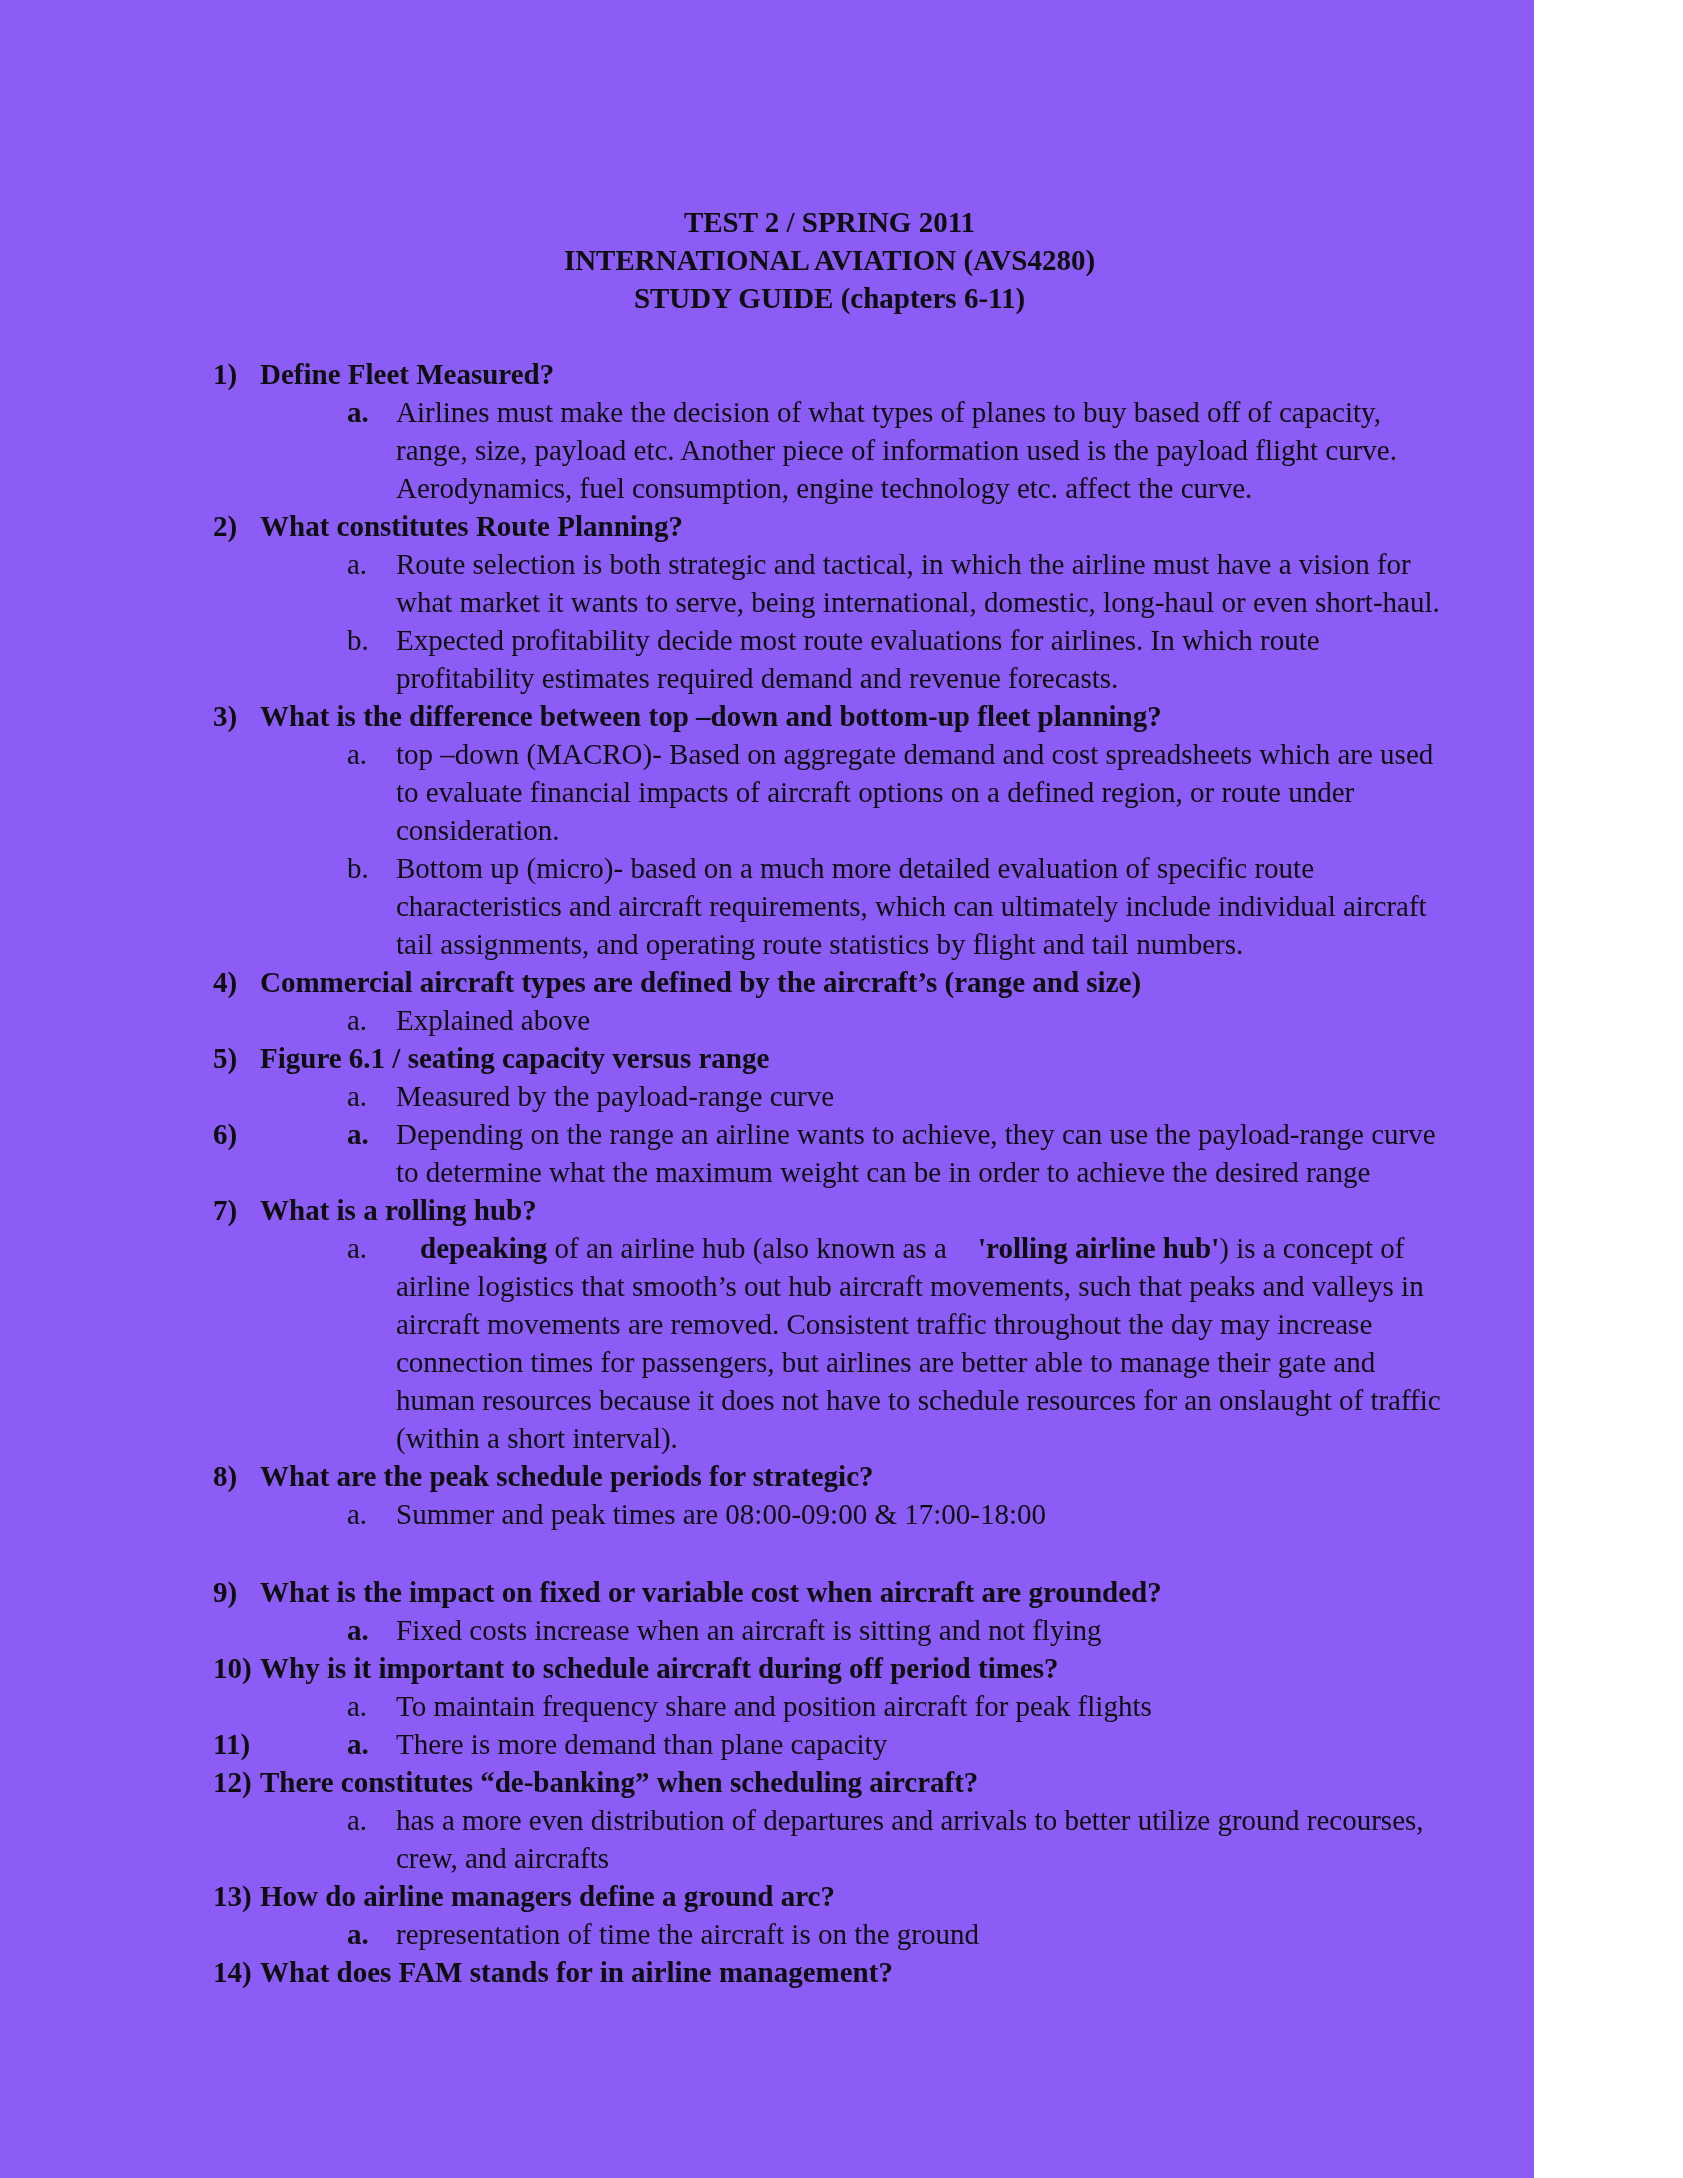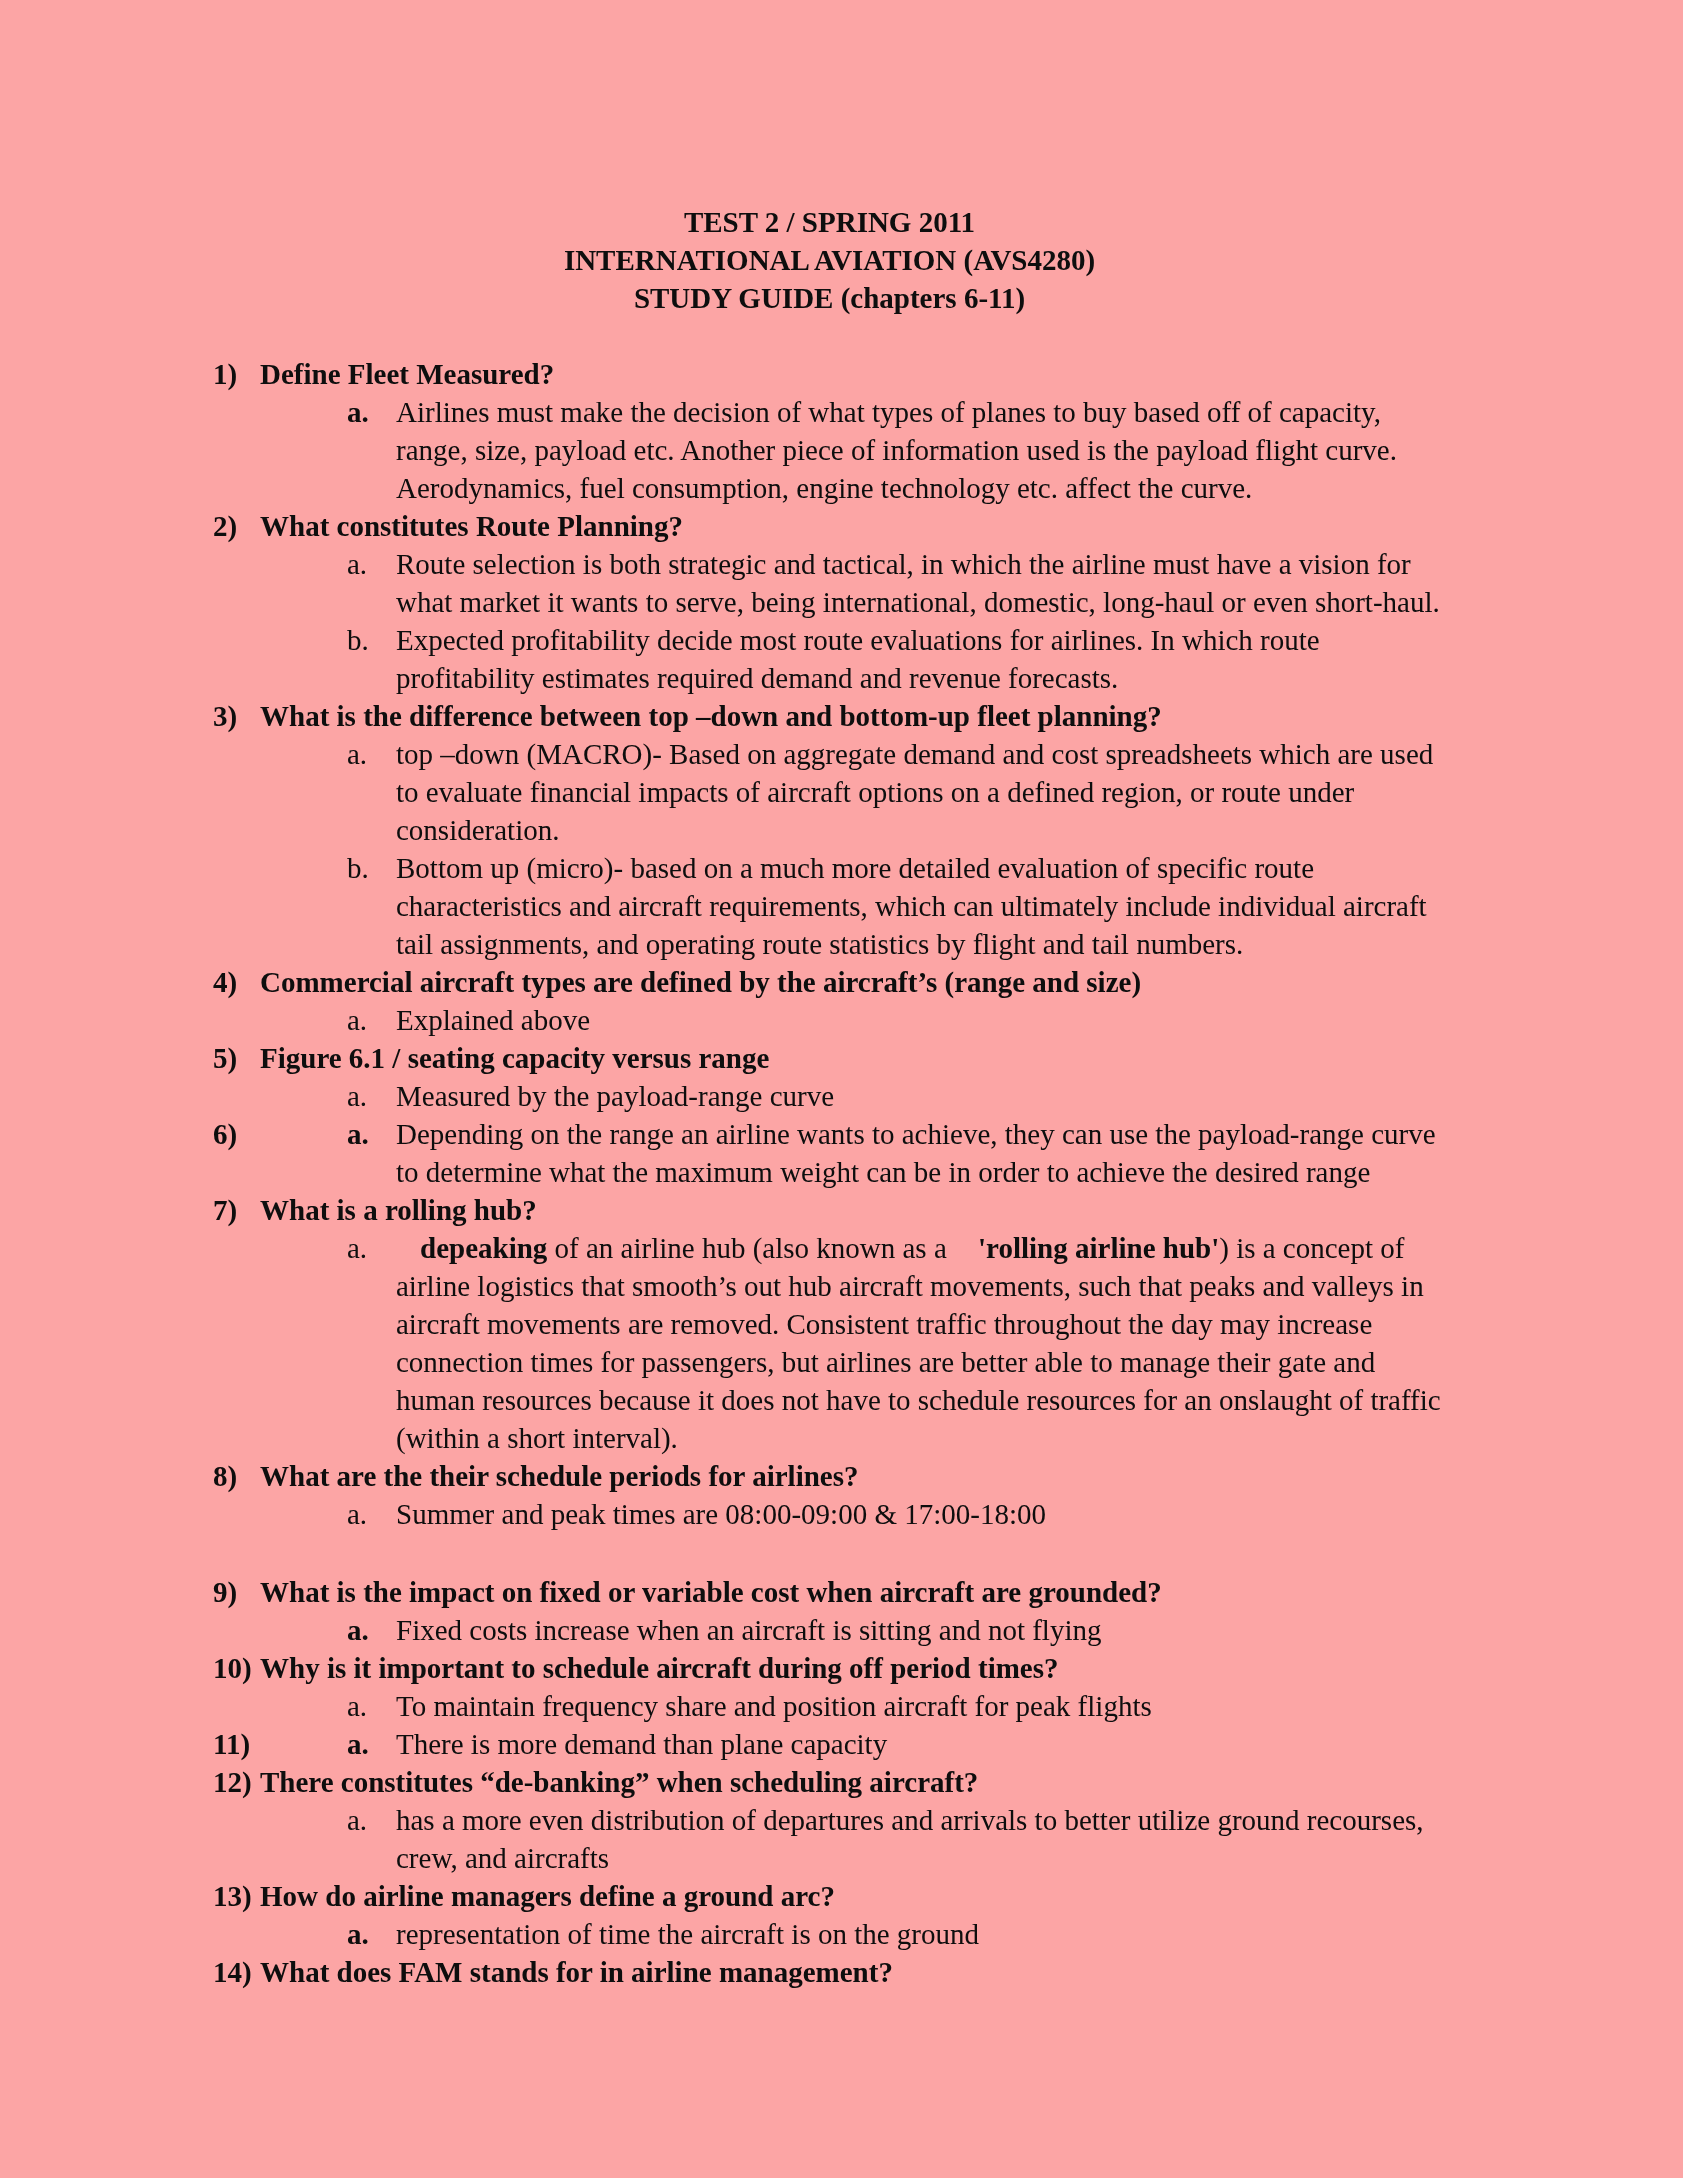--- a/index.html
+++ b/index.html
@@ -2,23 +2,23 @@
 <html><head>
 <meta charset="utf-8">
 <style>
   html, body {
     margin: 0;
     padding: 0;
     background: #ffffff;
   }
   .page {
     position: relative;
-    width: 1683px;
+    width: 1534px;
     height: 2178px;
-    background: #fca5a5;
+    background: #8b5cf6;
     overflow: hidden;
   }
   .content {
     position: absolute;
     left: 213px;
     top: 203px;
     width: 1233px;
     font-family: "Liberation Serif", "DejaVu Serif", serif;
     font-size: 29px;
     line-height: 38px;
@@ -89,21 +89,21 @@
         </div>
         <div class="item">
           <div class="question"><span class="q-num">6)</span></div>
           <div class="answer"><span class="a-marker bold">a.</span><span class="a-text"><span>Depending on the range an airline wants to achieve, they can use the payload-range curve to determine what the maximum weight can be in order to achieve the desired range</span></span></div>
         </div>
         <div class="item">
           <div class="question"><span class="q-num">7)</span><span class="q-text">What is a rolling hub?</span></div>
           <div class="answer"><span class="a-marker">a.</span><span class="a-text"><b>depeaking</b><span> of an airline hub (also known as a </span><b>'rolling airline hub'</b><span>) is a concept of airline logistics that smooth’s out hub aircraft movements, such that peaks and valleys in aircraft movements are removed. Consistent traffic throughout the day may increase connection times for passengers, but airlines are better able to manage their gate and human resources because it does not have to schedule resources for an onslaught of traffic (within a short interval).</span></span></div>
         </div>
         <div class="item">
-          <div class="question"><span class="q-num">8)</span><span class="q-text">What are the their schedule periods for airlines?</span></div>
+          <div class="question"><span class="q-num">8)</span><span class="q-text">What are the peak schedule periods for strategic?</span></div>
           <div class="answer"><span class="a-marker">a.</span><span class="a-text"><span>Summer and peak times are 08:00-09:00 &amp; 17:00-18:00</span></span></div>
         </div>
         <div class="gap"></div>
         <div class="item">
           <div class="question"><span class="q-num">9)</span><span class="q-text">What is the impact on fixed or variable cost when aircraft are grounded?</span></div>
           <div class="answer"><span class="a-marker bold">a.</span><span class="a-text"><span>Fixed costs increase when an aircraft is sitting and not flying</span></span></div>
         </div>
         <div class="item">
           <div class="question"><span class="q-num">10)</span><span class="q-text">Why is it important to schedule aircraft during off period times?</span></div>
           <div class="answer"><span class="a-marker">a.</span><span class="a-text"><span>To maintain frequency share and position aircraft for peak flights</span></span></div>

